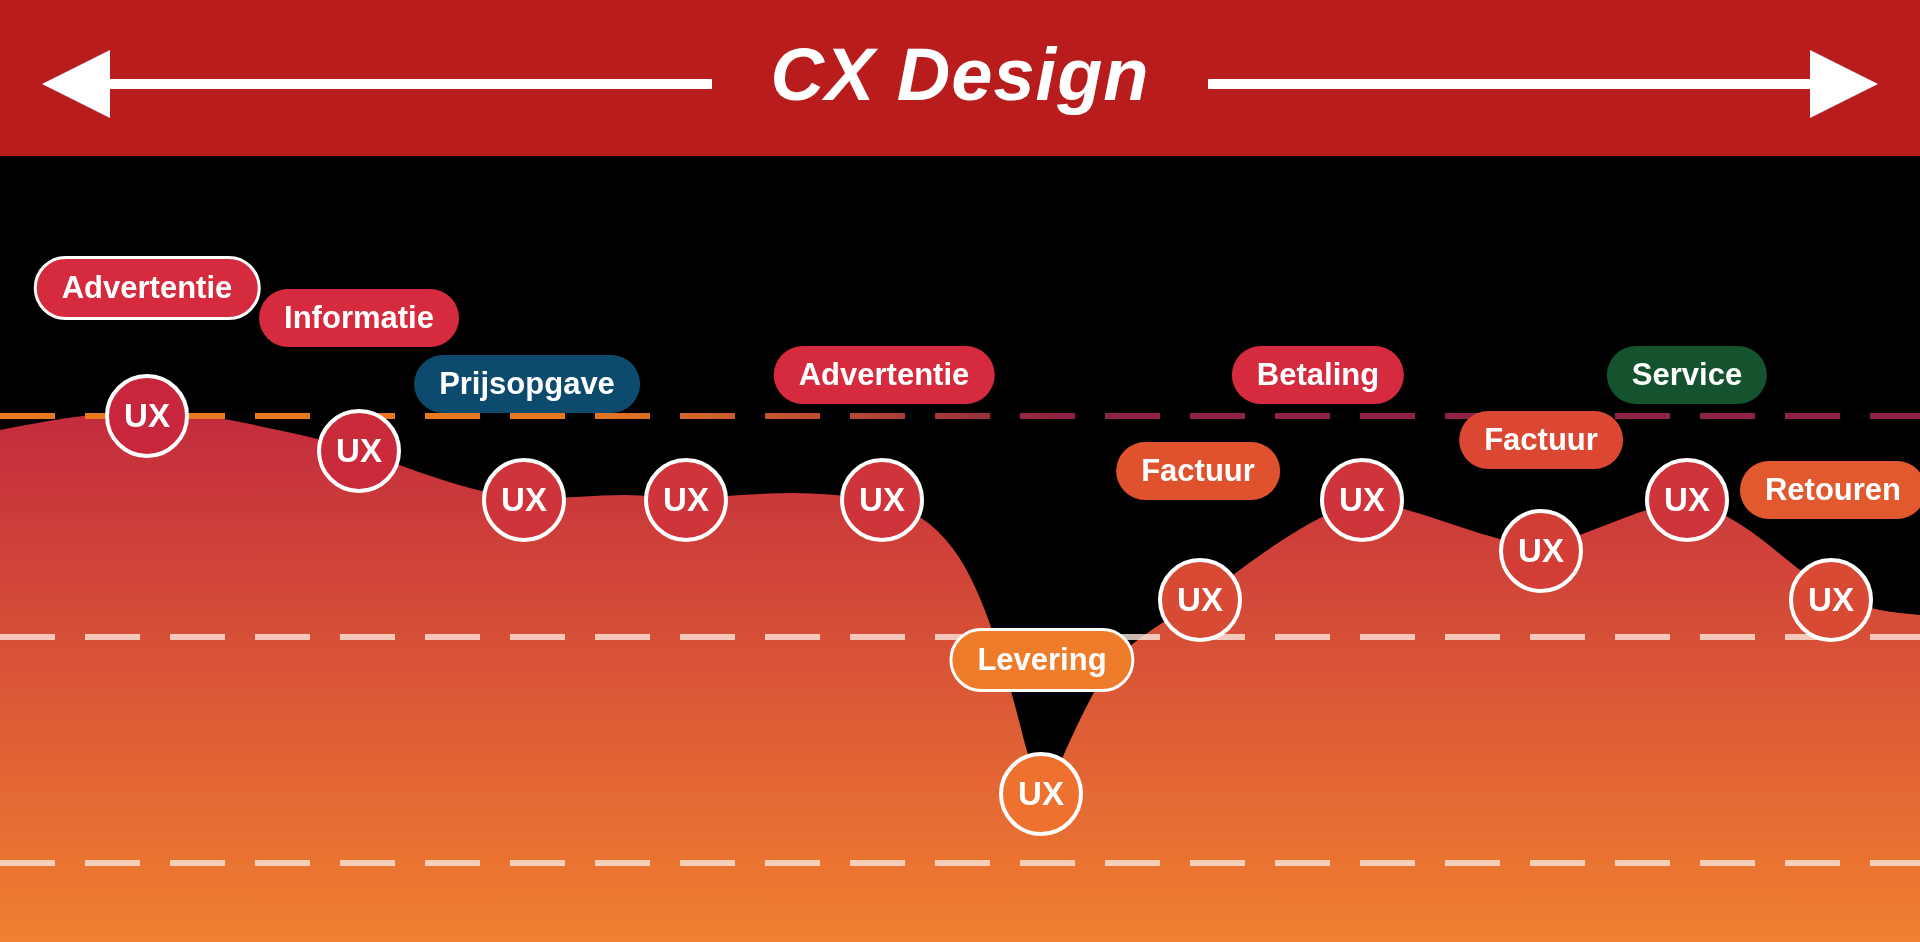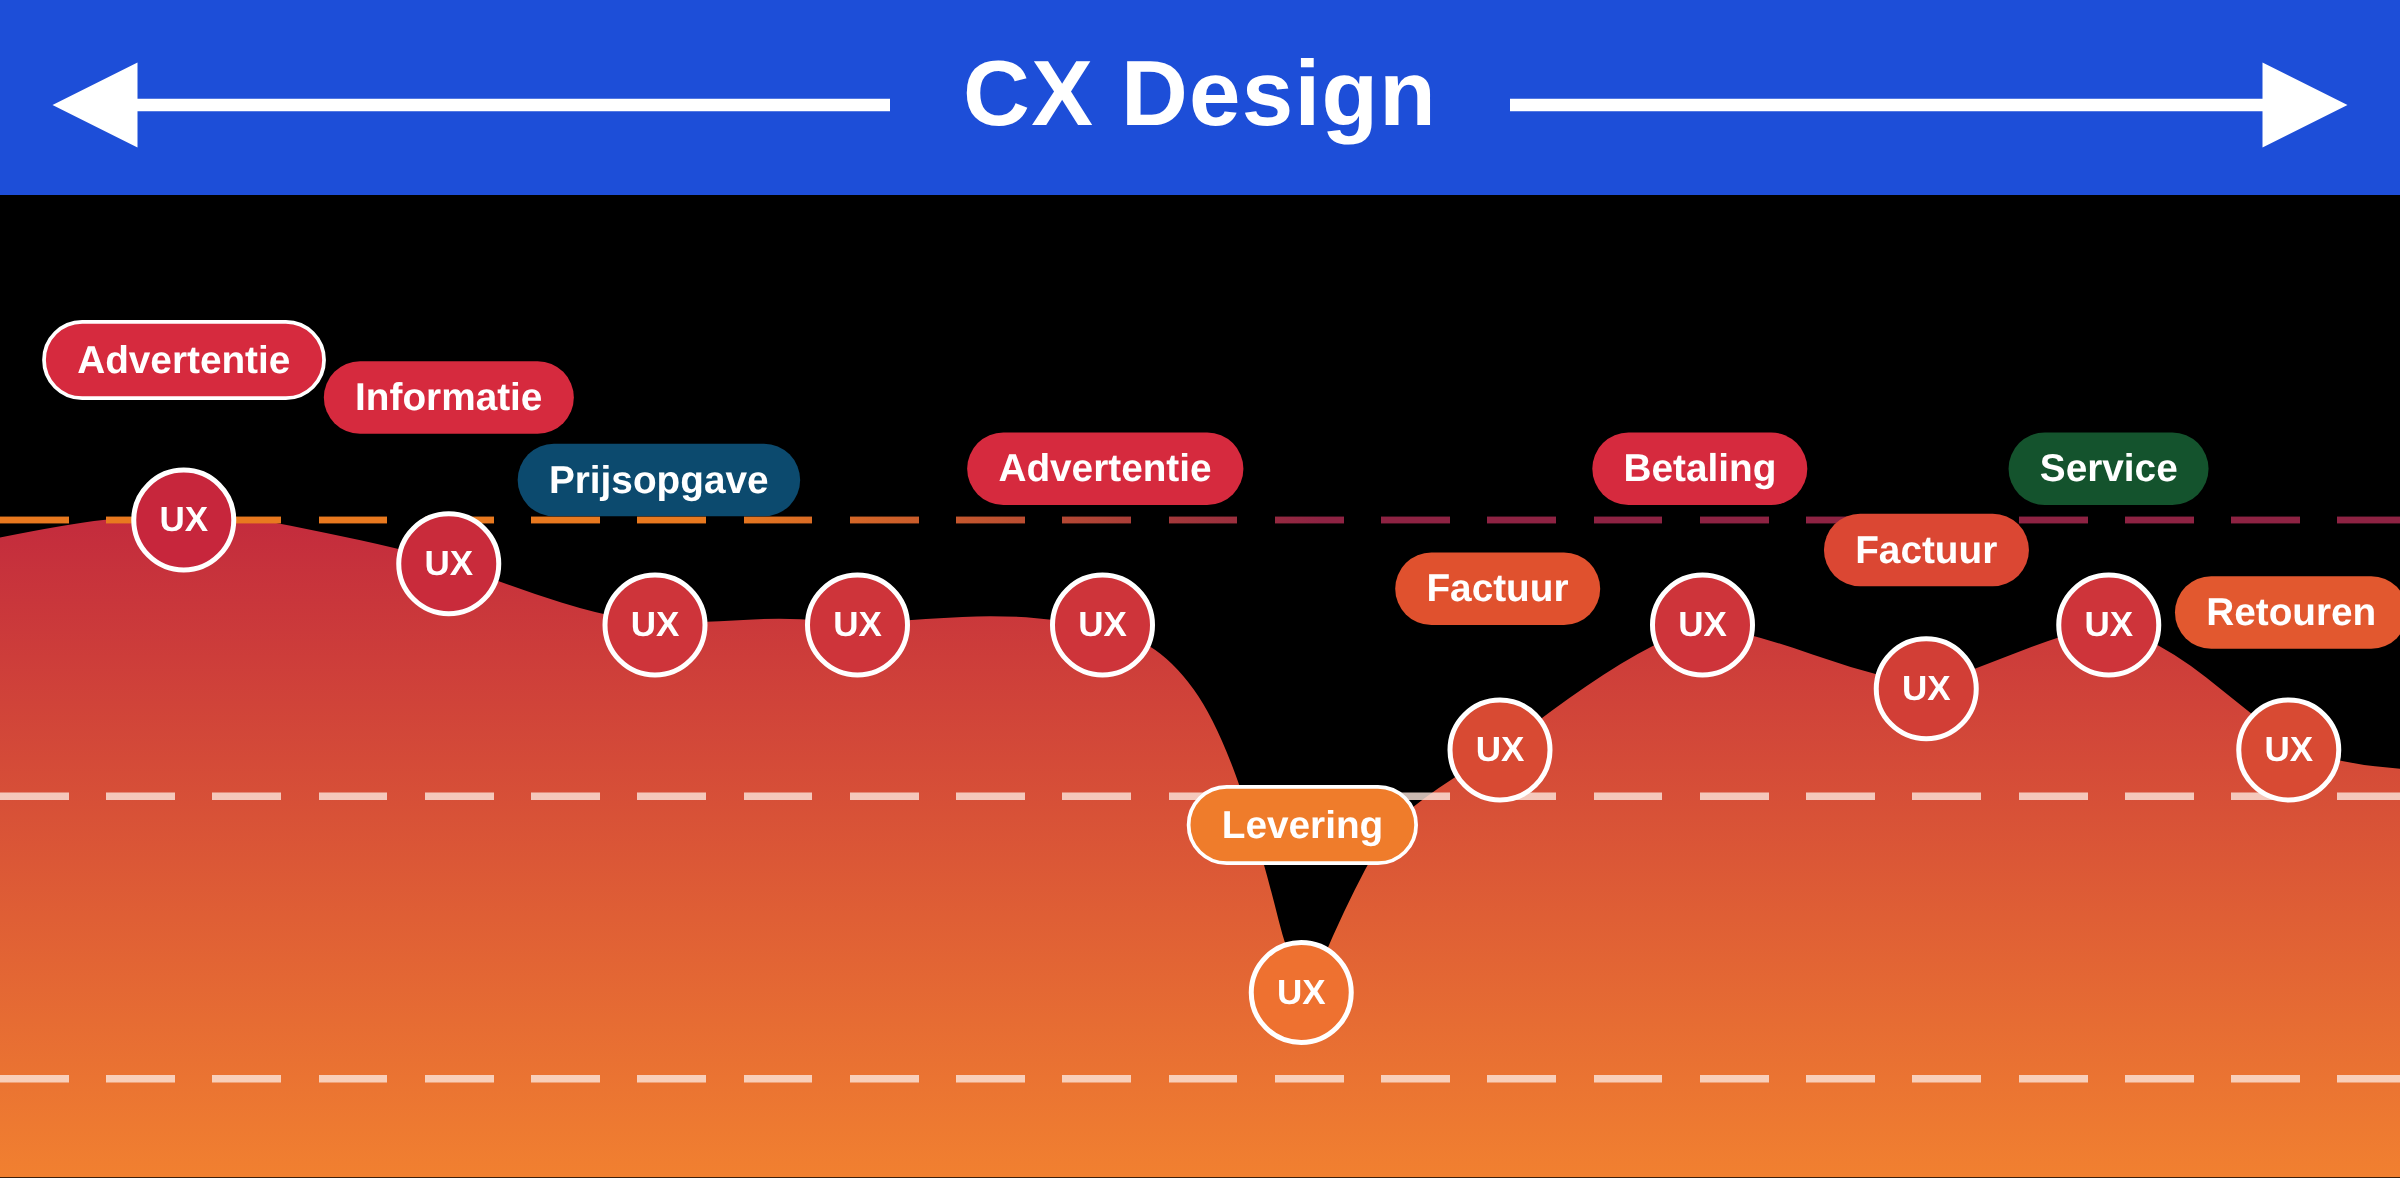--- a/index.html
+++ b/index.html
@@ -8,21 +8,21 @@
   .stage-canvas { position:absolute; left:0; top:0; width:1920px; height:942px; }
   .area-svg { position:absolute; left:0; top:0; z-index:1; }
   .guide-layer, .marker-layer { position:absolute; left:0; top:0; width:1920px; height:942px; }
   .guide-layer { z-index:2; }
   .marker-layer { z-index:3; }
   .guide { position:absolute; left:0; width:1920px; }
   .pill { position:absolute; transform:translate(-50%,-50%); color:#fff; font-weight:700;
           font-size:31px; padding:11px 25px; border-radius:34px; white-space:nowrap; }
   .pill.bordered { border:3px solid #fff; }
   .ux { position:absolute; transform:translate(-50%,-50%); width:84px; height:84px;
-        border:4px solid #fff; border-radius:50%; color:#fff; font-weight:700; font-size:28px;
+        border:4px solid #fff; border-radius:50%; color:#fff; font-weight:700; font-size:33px;
         display:flex; align-items:center; justify-content:center; }
   .header { position:absolute; left:0; top:0; width:1920px; height:156px; z-index:10; }
   .header-title { position:absolute; left:50%; top:50%; transform:translate(-50%,-54%);
                   color:#fff; font-size:74px; font-weight:600; letter-spacing:1px; }
   .header-arrows { position:absolute; left:0; top:0; }
 </style>
 </head>
 <body>
 
 <div class="stage-canvas">
@@ -42,38 +42,38 @@
       <div class="guide" style="top: 634px; height: 6px; background: repeating-linear-gradient(90deg, rgba(252, 230, 220, 0.8) 0px, rgba(252, 230, 220, 0.8) 55px, transparent 55px, transparent 85px);"></div>
       <div class="guide" style="top: 860px; height: 6px; background: repeating-linear-gradient(90deg, rgba(252, 230, 220, 0.8) 0px, rgba(252, 230, 220, 0.8) 55px, transparent 55px, transparent 85px);"></div>
     </div>
   <div class="marker-layer" id="marker-layer">
       <div class="pill bordered" style="left: 147px; top: 288px; background: rgb(214, 42, 62);">Advertentie</div>
       <div class="pill" style="left: 359px; top: 318px; background: rgb(214, 42, 62);">Informatie</div>
       <div class="pill" style="left: 527px; top: 384px; background: #0c4a6e;">Prijsopgave</div>
       <div class="pill" style="left: 884px; top: 375px; background: rgb(214, 42, 62);">Advertentie</div>
       <div class="pill bordered" style="left: 1042px; top: 660px; background: rgb(239, 124, 43);">Levering</div>
       <div class="pill" style="left: 1198px; top: 471px; background: rgb(224, 81, 46);">Factuur</div>
-      <div class="pill" style="left: 1360px; top: 375px; background: rgb(214, 42, 62); text-align: right;">Betaling</div>
+      <div class="pill" style="left: 1318px; top: 375px; background: rgb(214, 42, 62); text-align: right;">Betaling</div>
       <div class="pill" style="left: 1541px; top: 440px; background: rgb(219, 71, 51);">Factuur</div>
       <div class="pill" style="left: 1687px; top: 375px; background: #14532d;">Service</div>
       <div class="pill" style="left: 1833px; top: 490px; background: rgb(226, 88, 47);">Retouren</div>
       <div class="ux" style="left: 147px; top: 416px; background: rgb(199, 38, 60);">UX</div>
       <div class="ux" style="left: 359px; top: 451px; background: rgb(201, 43, 59);">UX</div>
       <div class="ux" style="left: 524px; top: 500px; background: rgb(206, 52, 58);">UX</div>
       <div class="ux" style="left: 686px; top: 500px; background: rgb(206, 52, 58);">UX</div>
       <div class="ux" style="left: 882px; top: 500px; background: rgb(206, 52, 58);">UX</div>
       <div class="ux" style="left: 1041px; top: 794px; background: rgb(238, 113, 48);">UX</div>
       <div class="ux" style="left: 1200px; top: 600px; background: rgb(216, 74, 51);">UX</div>
       <div class="ux" style="left: 1362px; top: 500px; background: rgb(206, 52, 58);">UX</div>
       <div class="ux" style="left: 1541px; top: 551px; background: rgb(210, 62, 54);">UX</div>
       <div class="ux" style="left: 1687px; top: 500px; background: rgb(206, 52, 58);">UX</div>
       <div class="ux" style="left: 1831px; top: 600px; background: rgb(216, 74, 51);">UX</div>
     </div>
 
-  <div class="header" id="header-bar" style="background: #1d4ed8;">
+  <div class="header" id="header-bar" style="background: #b91c1c; font-style: italic;">
     <svg class="header-arrows" viewBox="0 0 1920 156" width="1920" height="156">
       <g id="arrow-group">
         <line x1="105" y1="84" x2="712" y2="84" stroke-width="10" stroke="#FFFFFF"></line>
         <polygon points="42,84 110,50 110,118" fill="#FFFFFF"></polygon>
         <line x1="1208" y1="84" x2="1815" y2="84" stroke-width="10" stroke="#FFFFFF"></line>
         <polygon points="1878,84 1810,50 1810,118" fill="#FFFFFF"></polygon>
       </g>
     </svg>
     <div class="header-title">CX Design</div>
   </div>

